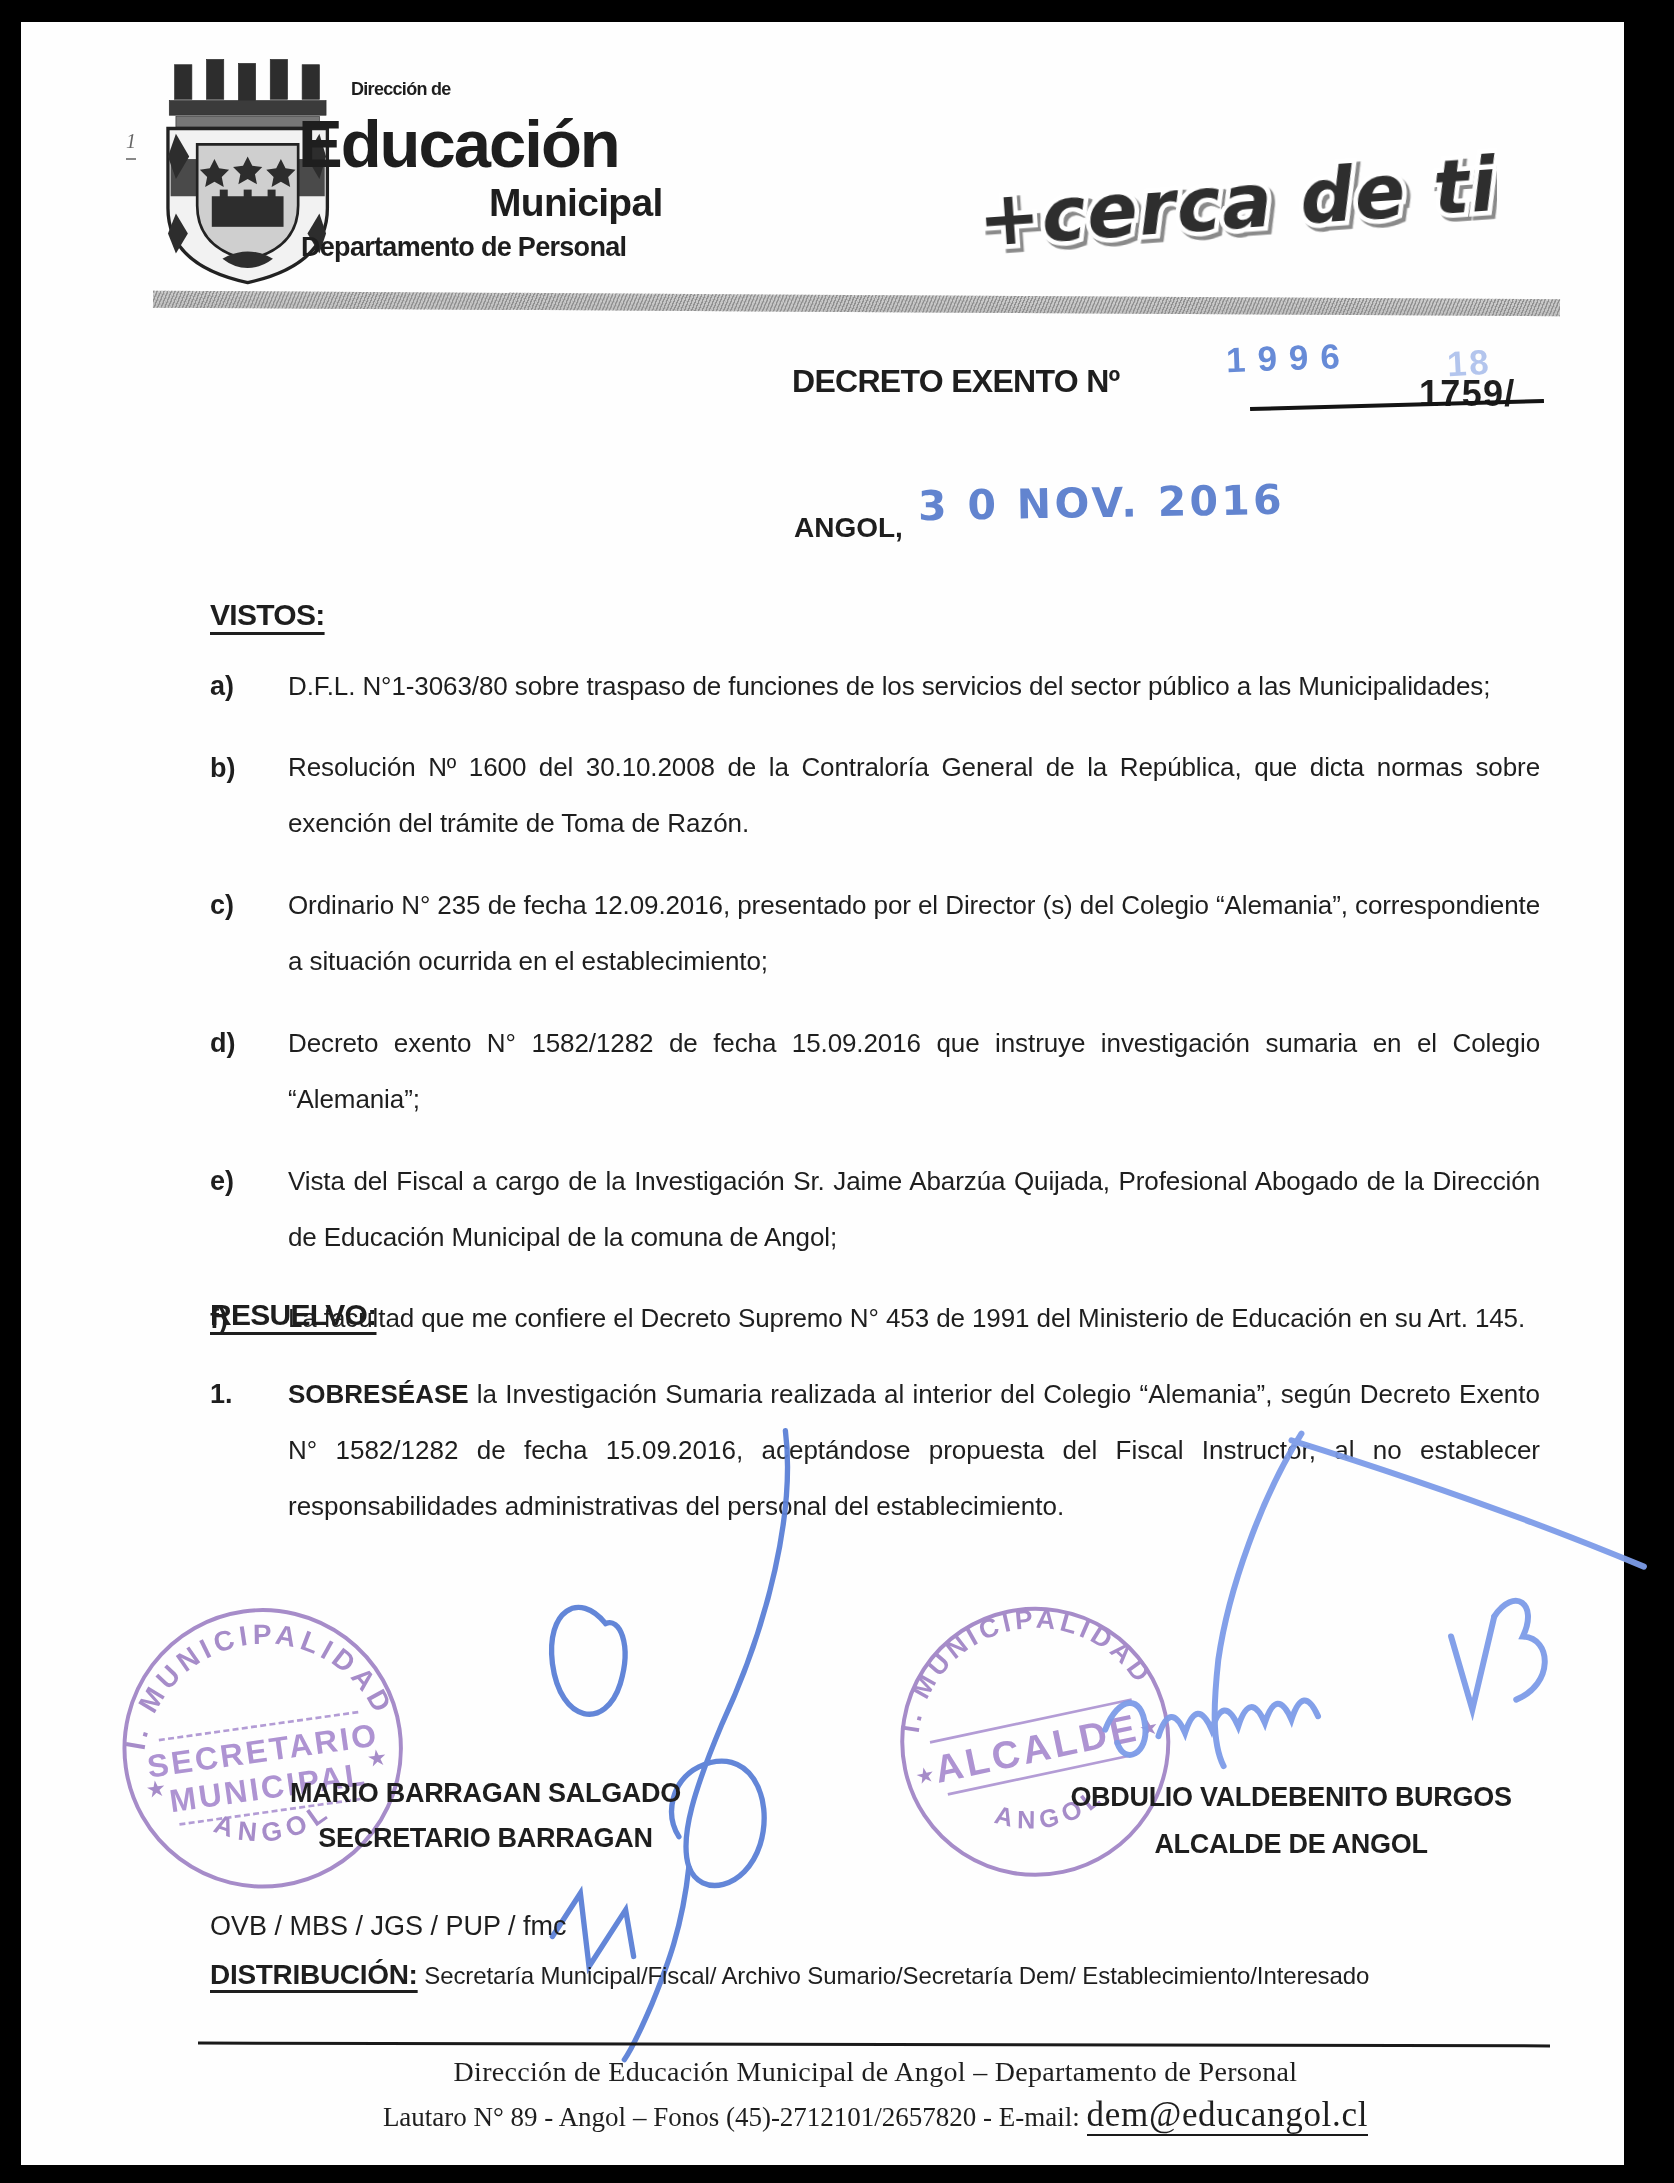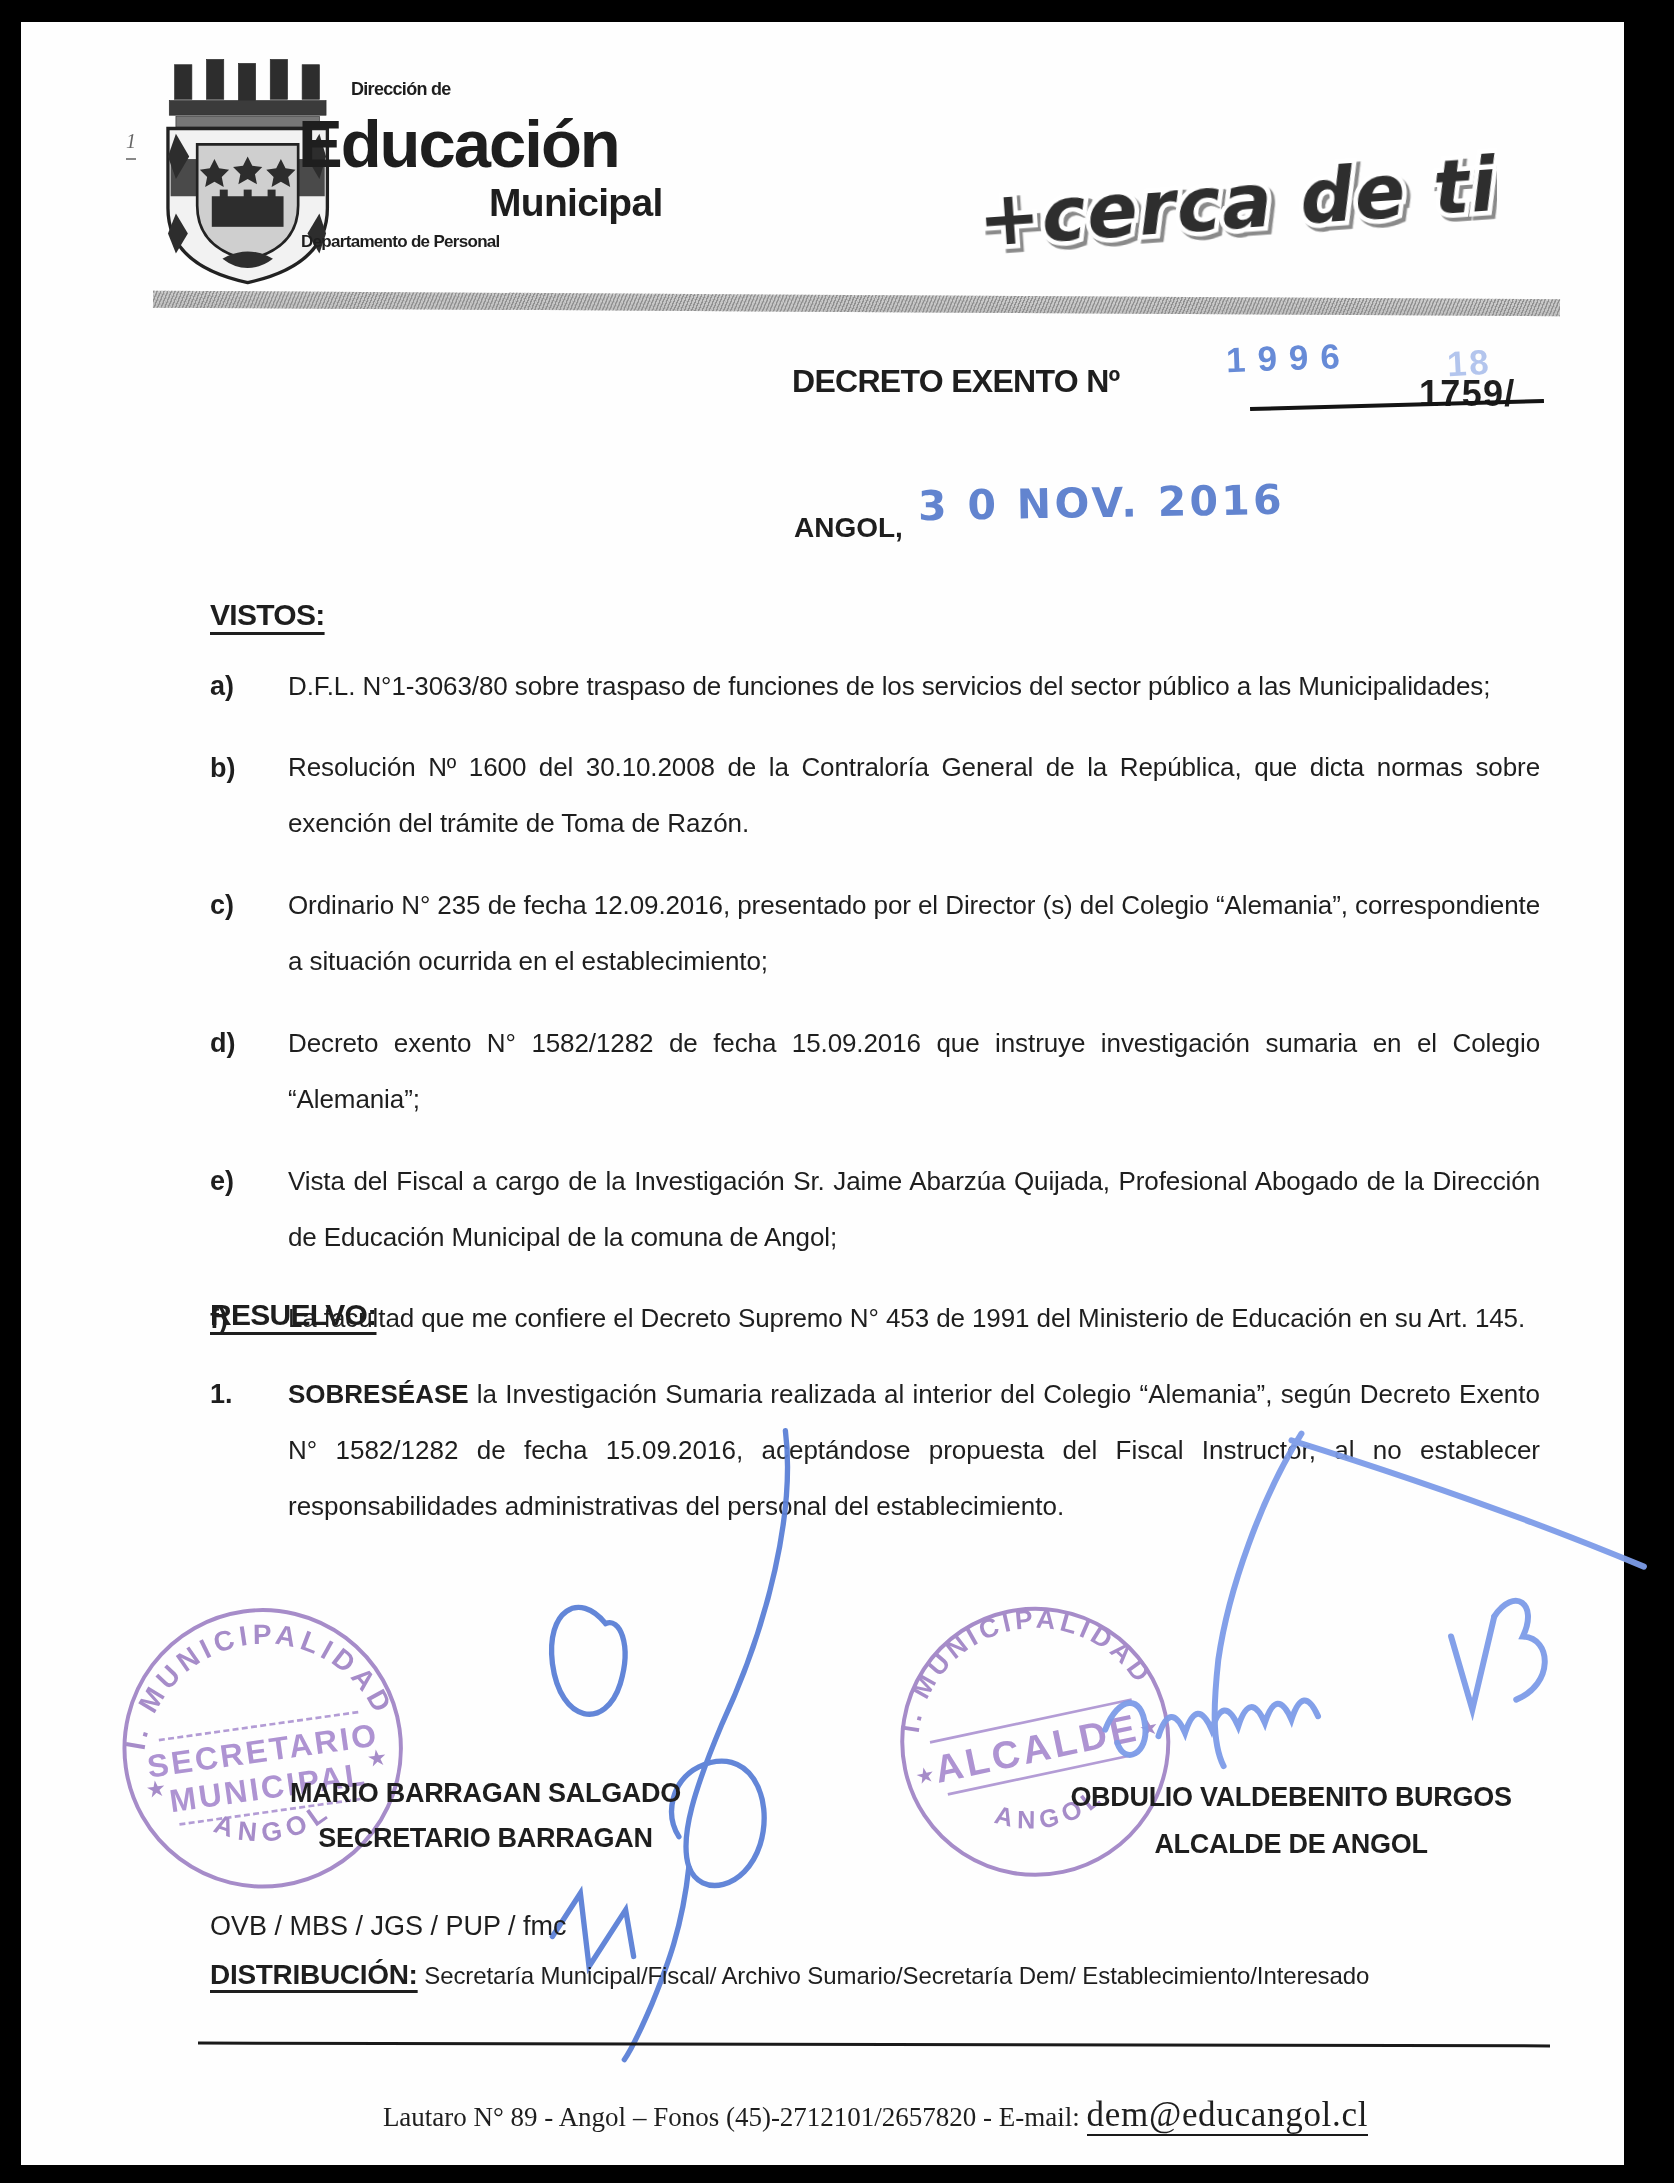--- a/index.html
+++ b/index.html
@@ -5,21 +5,21 @@
   html,body{margin:0;padding:0;background:#555;}
   .frame{position:relative;width:1675px;height:2183px;background:#000;overflow:hidden;
          font-family:"Liberation Sans",sans-serif;color:#1e1e1e;}
   .sheet{position:absolute;left:21px;top:22px;width:1603px;height:2143px;background:#fefefe;}
   .abs{position:absolute;}
 
   
   .logo-line1{left:303px;top:79px;font-size:18px;font-weight:700;letter-spacing:-0.7px;margin-left:48px;}
   .logo-line2{left:298px;top:105px;font-size:67px;font-weight:700;letter-spacing:-2px;}
   .logo-line3{left:489px;top:181px;font-size:39px;font-weight:700;letter-spacing:-0.7px;}
-  .logo-line4{left:301px;top:232px;font-size:17px;font-weight:700;letter-spacing:-0.7px;}
+  .logo-line4{left:301px;top:232px;font-size:27px;font-weight:700;letter-spacing:-0.7px;}
   .page-mark{left:126px;top:130px;font-size:20px;color:#666;font-family:"Liberation Serif",serif;
              border-bottom:2px solid #888;padding-bottom:5.3px;font-style:italic;}
   .hatch{left:153px;top:295px;width:1407px;height:17.3px;transform:rotate(.35deg);
          background:
            repeating-linear-gradient(112deg,#8f8f8f 0 1.3px,rgba(255,255,255,0) 1.3px 3.3px),
            repeating-linear-gradient(64deg,#b9b9b9 0 0.7px,rgba(255,255,255,0) 0.7px 2.7px),
            linear-gradient(#cfcfcf,#c2c2c2);}
 
   
   .decree-title{left:792px;top:363px;font-size:32px;font-weight:700;letter-spacing:-0.7px;}
@@ -226,15 +226,16 @@
 
   <div class="abs sig-name l-name">MARIO BARRAGAN SALGADO</div>
   <div class="abs sig-name l-title">SECRETARIO BARRAGAN</div>
   <div class="abs sig-name r-name">OBDULIO VALDEBENITO BURGOS</div>
   <div class="abs sig-name r-title">ALCALDE DE ANGOL</div>
 
   <div class="abs initials">OVB / MBS / JGS / PUP / fmc</div>
   <div class="abs distrib"><b>DISTRIBUCIÓN:</b><span class="rest"> Secretaría Municipal/Fiscal/ Archivo Sumario/Secretaría Dem/ Establecimiento/Interesado</span></div>
 
   <div class="abs foot-rule"></div>
+  <div class="abs foot1">Dirección de Educación Municipal de Angol – Departamento de Personal</div>
   <div class="abs foot2"><span>Lautaro  N°  89 - Angol – Fonos (45)-2712101/2657820 - E-mail: </span><span class="email">dem@educangol.cl</span></div>
 </div>
 
 
 </body></html>

